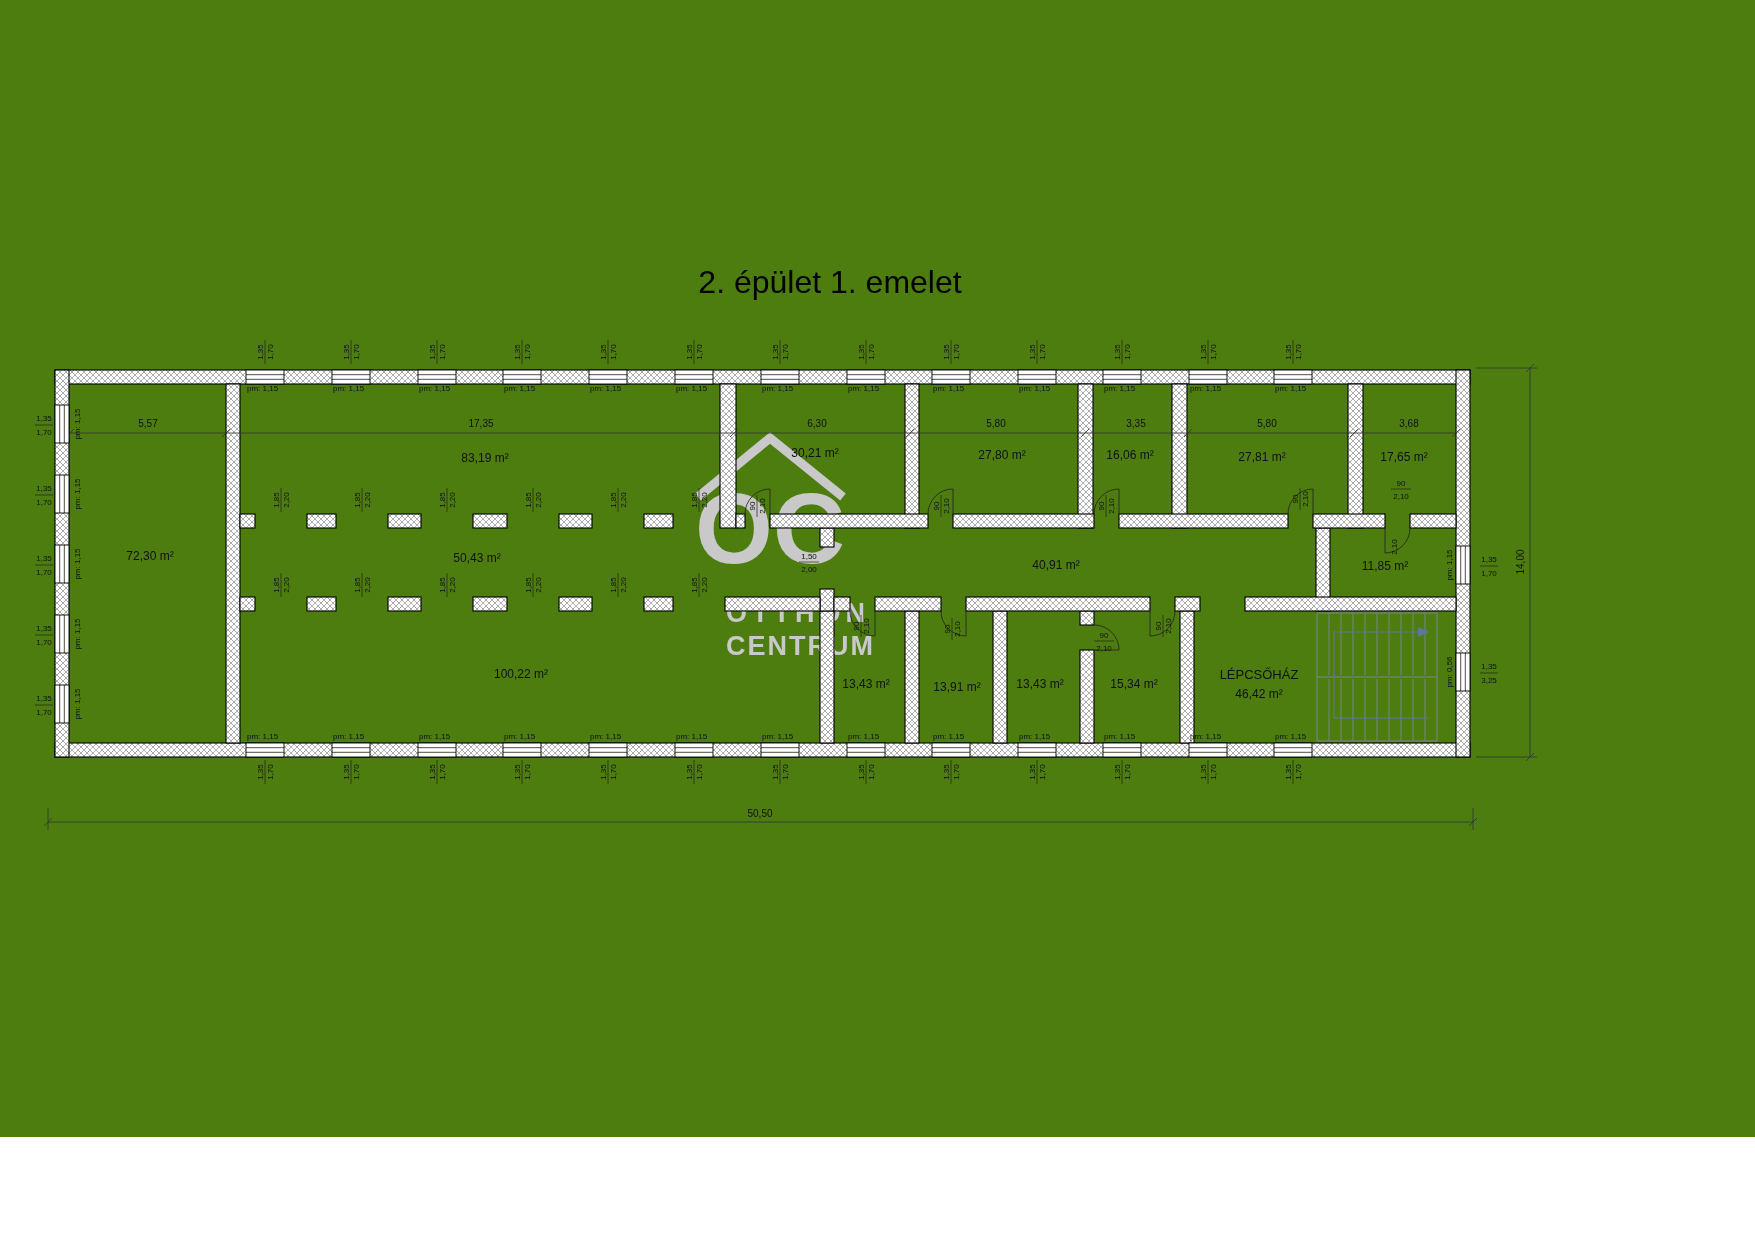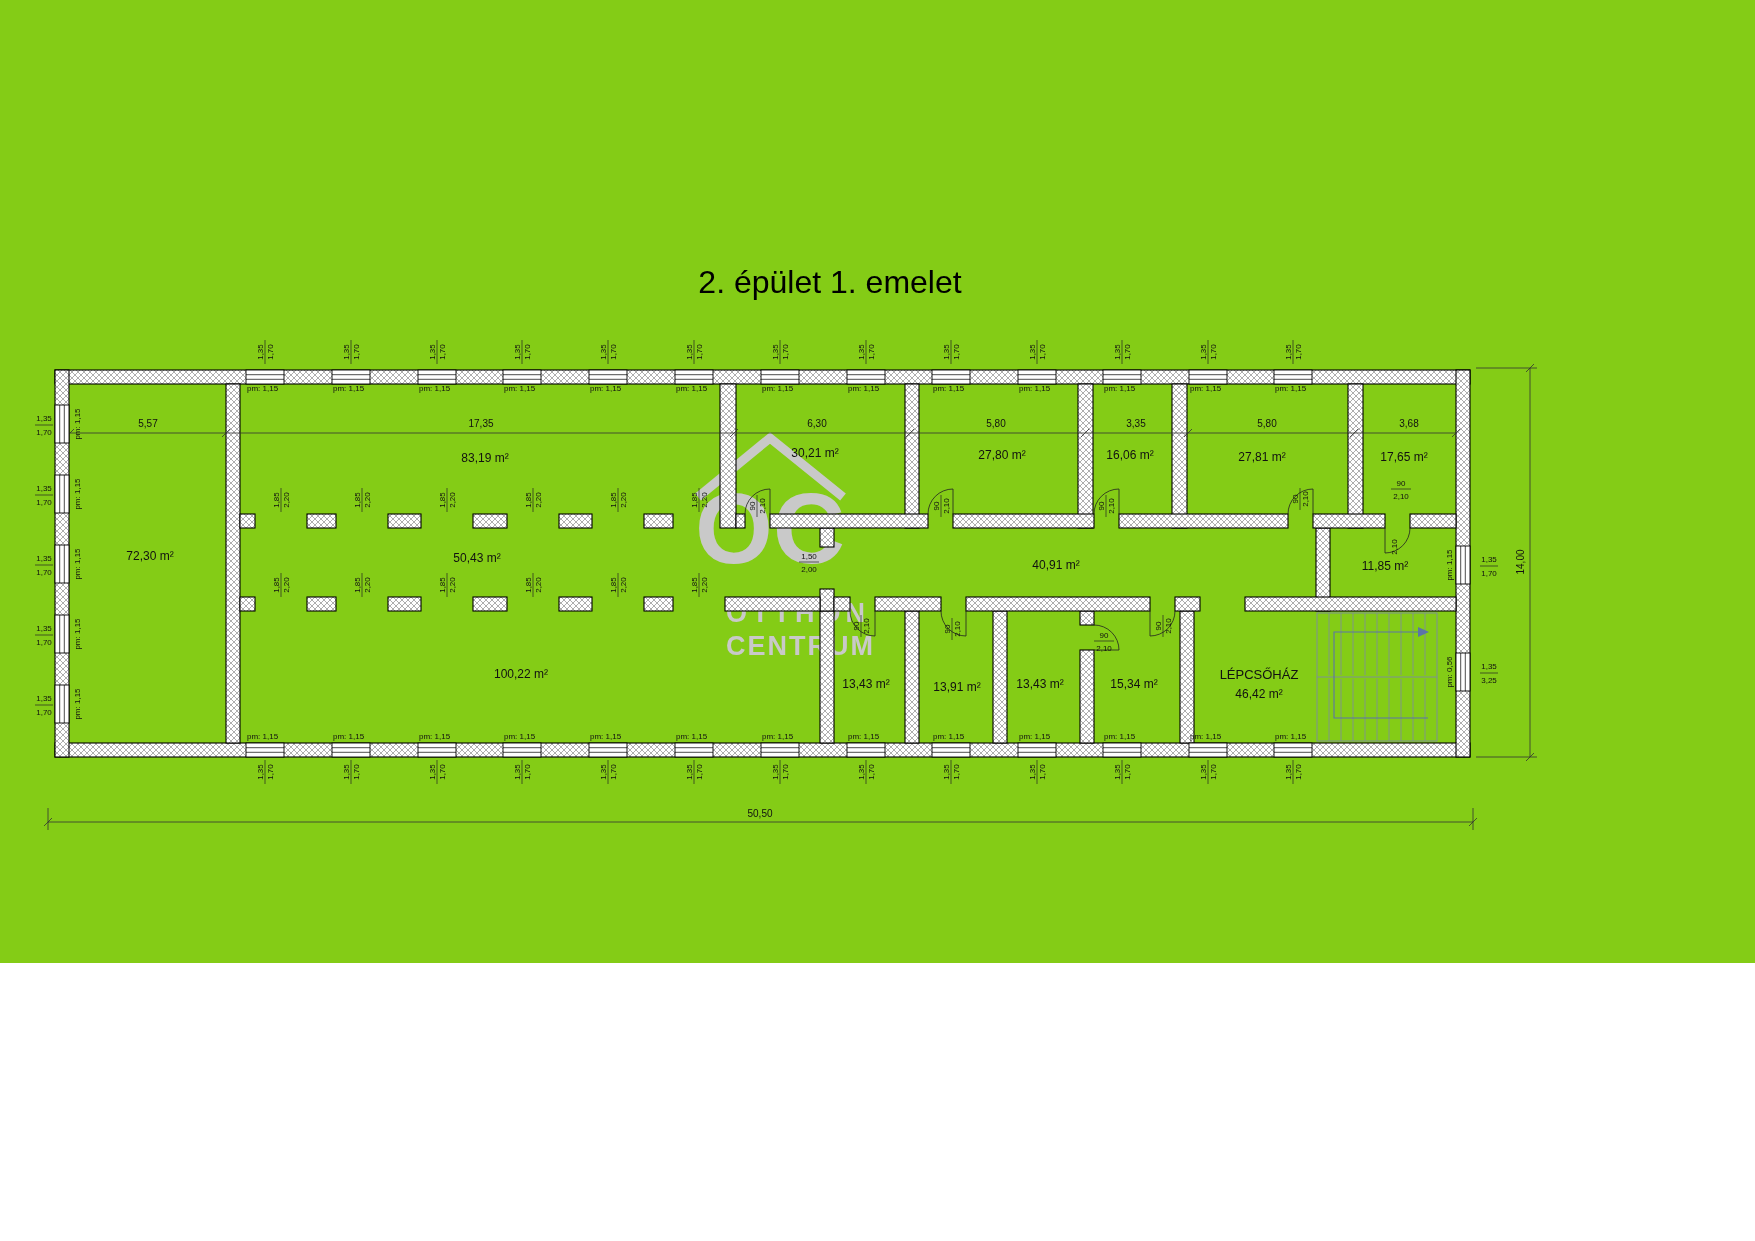--- a/index.html
+++ b/index.html
@@ -1,16 +1,16 @@
 <!DOCTYPE html>
 <html><head>
 <meta charset="utf-8">
 <style>
   html,body{margin:0;padding:0;background:#fff;}
-  .page{position:relative;width:1755px;height:963px;background:#84cc16;overflow:hidden;
+  .page{position:relative;width:1755px;height:1137px;background:#4d7c0f;overflow:hidden;
         font-family:"Liberation Sans",sans-serif;}
   .title{position:absolute;top:264px;left:0;width:1660px;text-align:center;
          font-size:32px;color:#000;}
   svg{position:absolute;top:0;left:0;}
   text{font-family:"Liberation Sans",sans-serif;}
 </style>
 </head>
 <body>
 
 <div class="page">

